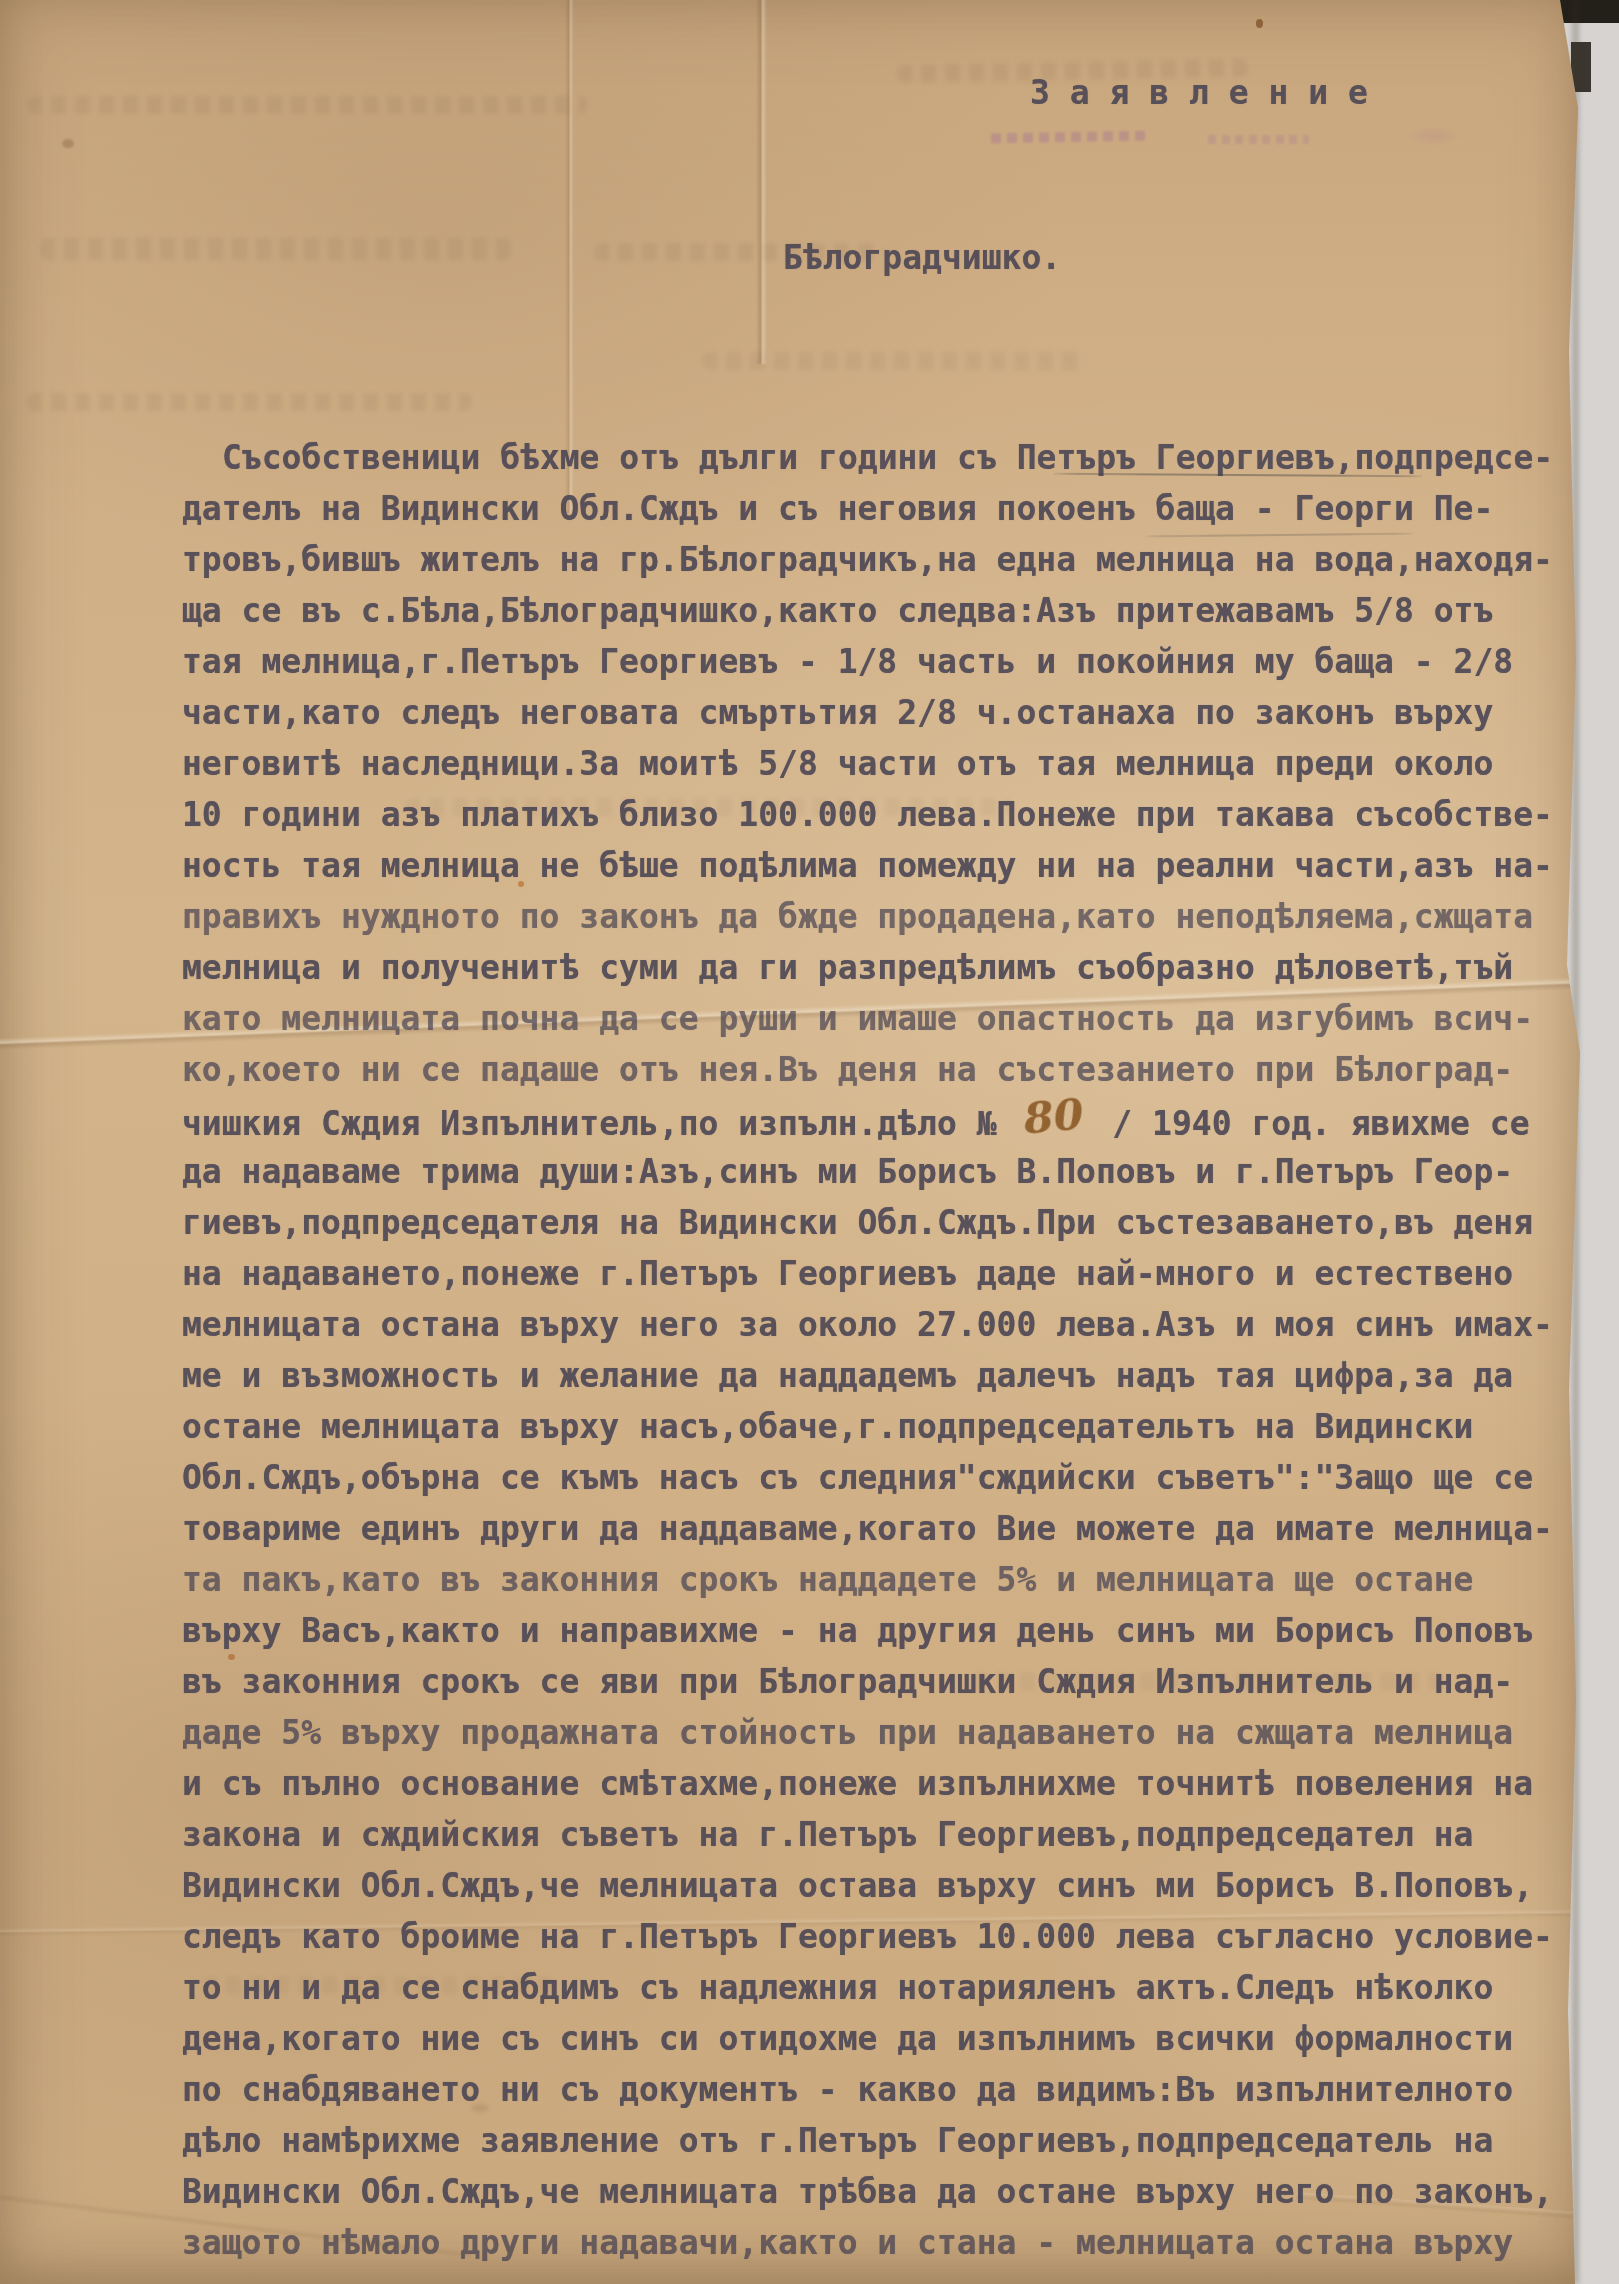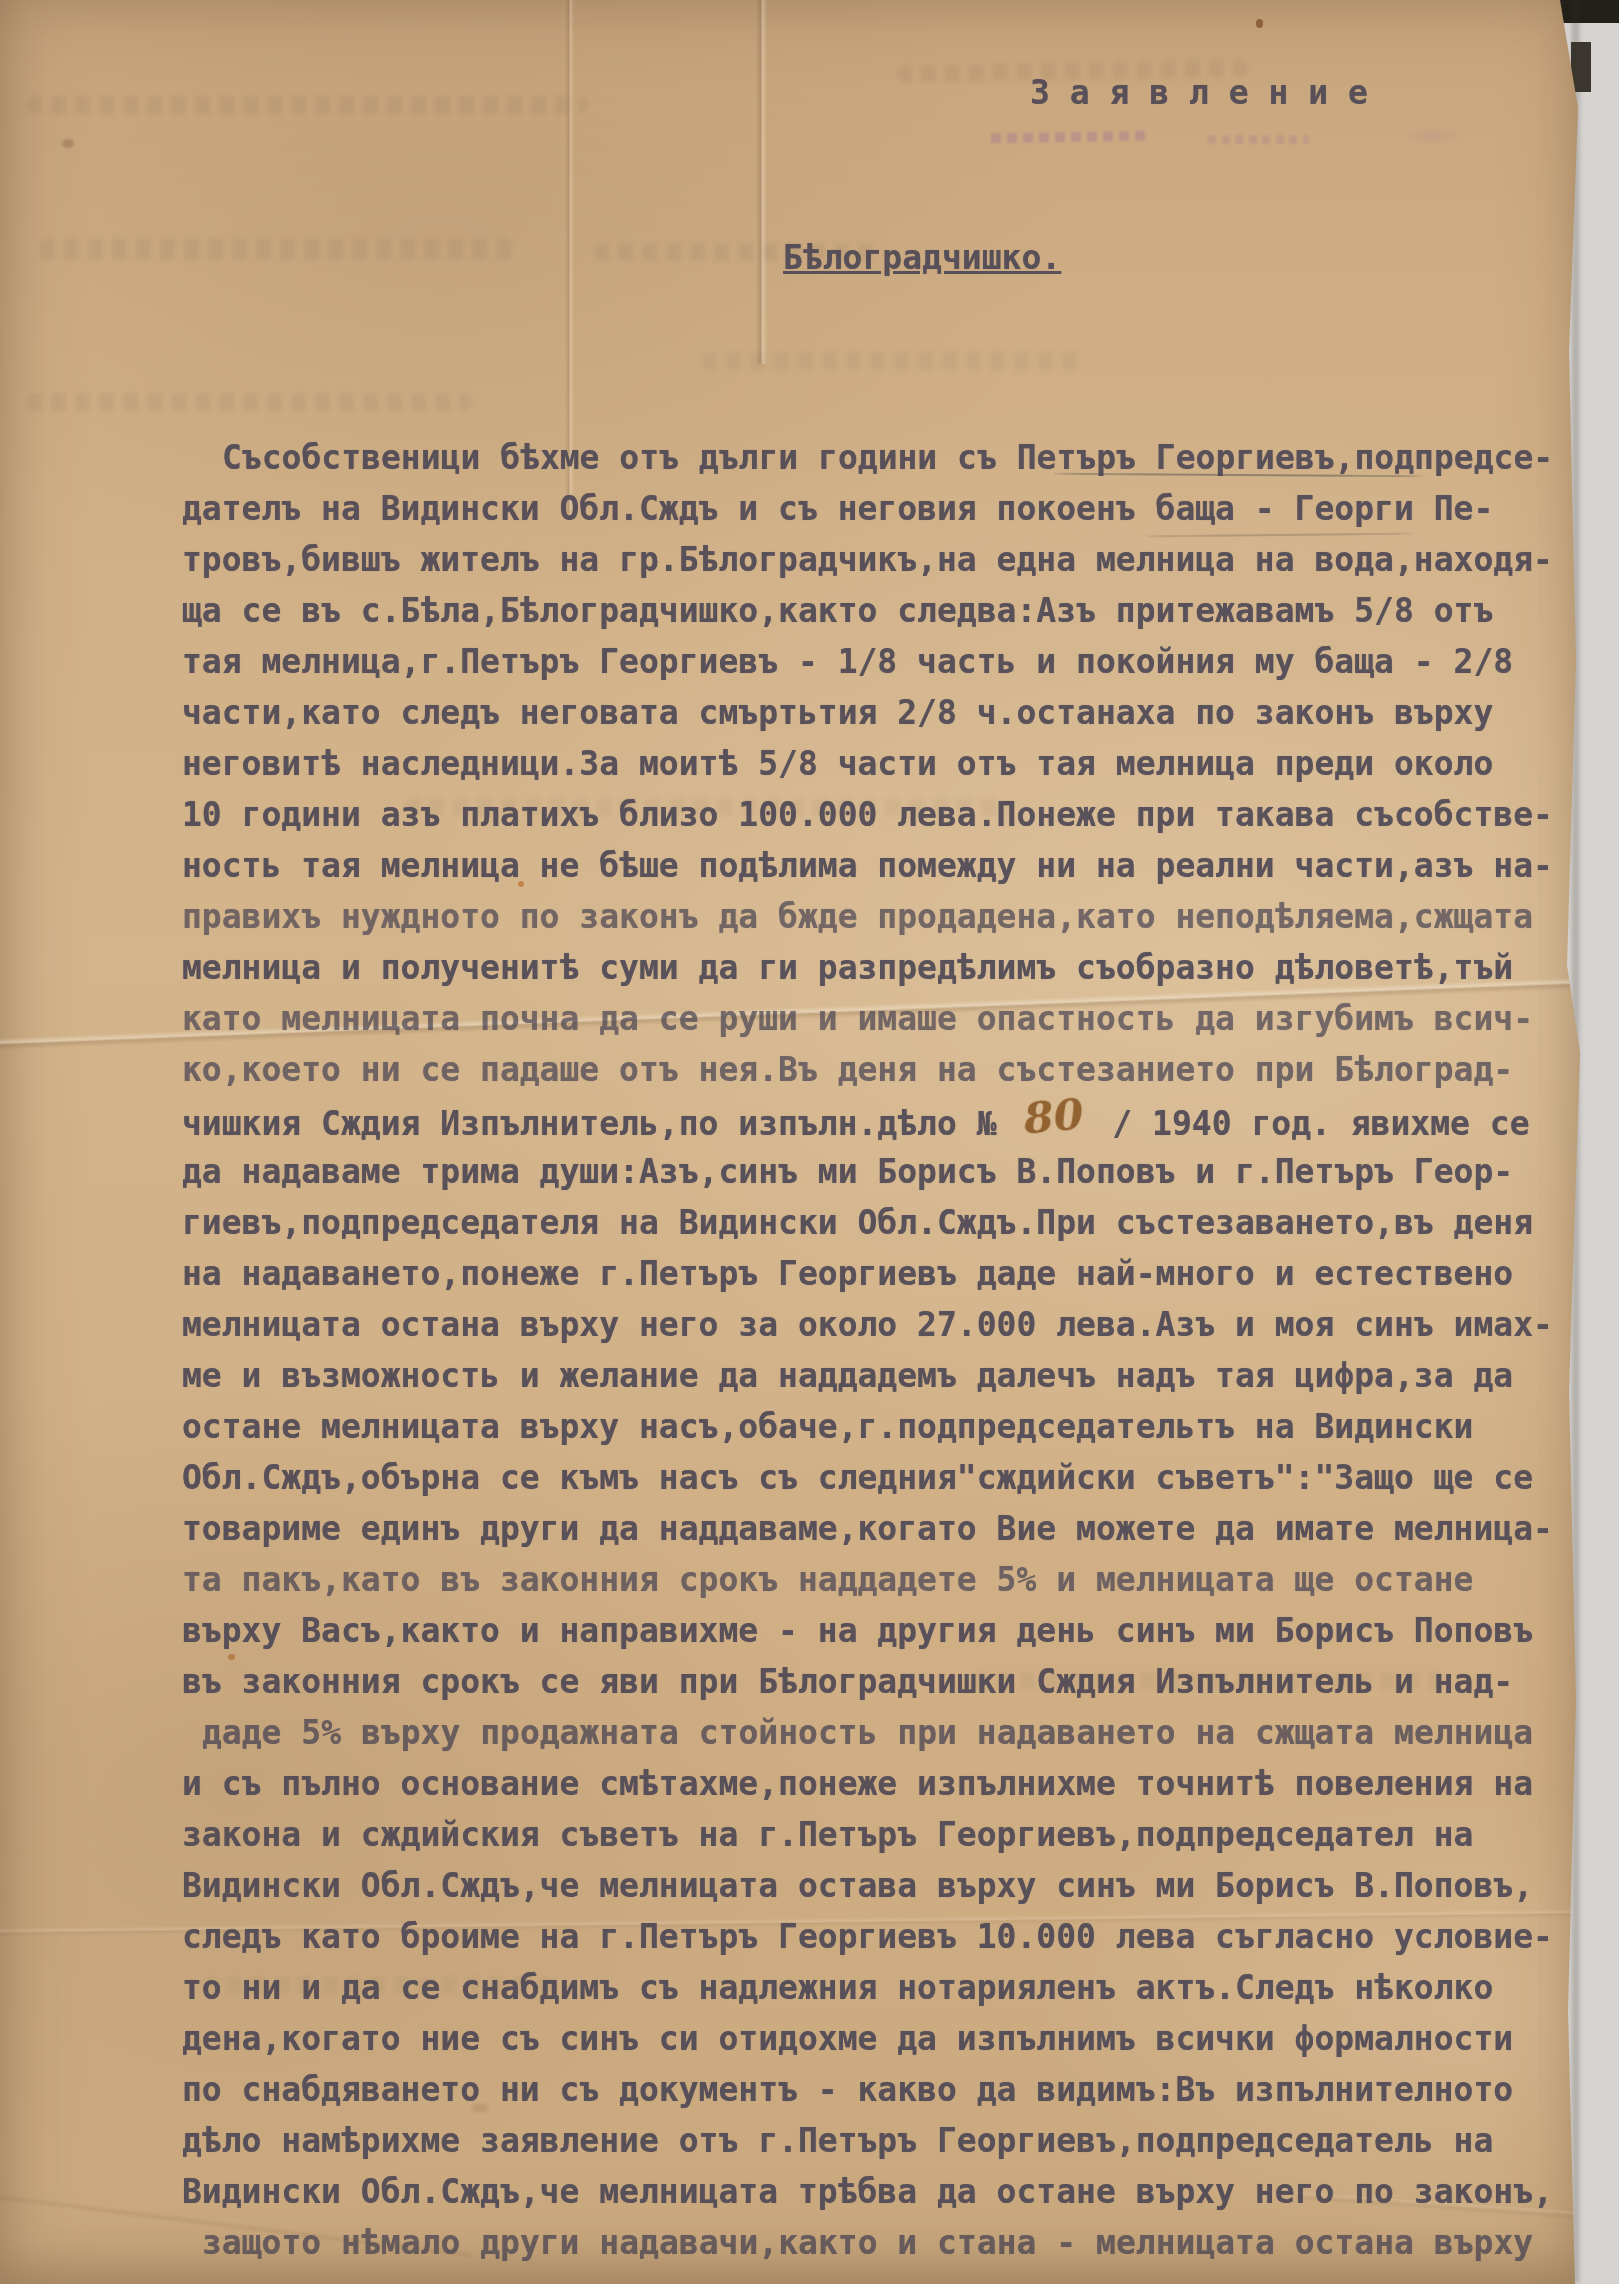--- a/index.html
+++ b/index.html
@@ -70,28 +70,28 @@
   
   .pencil{position:absolute;background:rgba(88,82,76,.5);height:2px;filter:blur(0.5px);pointer-events:none;}
   .u1{left:1054px;top:474px;width:368px;transform:rotate(.4deg);border-radius:40%;}
   .u2{left:1146px;top:534px;width:267px;transform:rotate(-.6deg);opacity:.55;border-radius:40%;}
 
   
   .tw{position:absolute;color:#4944531;color:#494453;font-weight:700;font-size:33px;line-height:51px;
       white-space:pre;opacity:.88;text-shadow:0 0 0.8px rgba(72,66,84,.65);filter:blur(0.2px);}
   .title{left:1030px;top:67px;}
   .from1{left:783px;top:161px;}
-  .from2{left:783px;top:232px;text-decoration:underline;}
+  .from2{left:783px;top:232px;}
   .salutation{left:466px;top:359px;}
   .bodytext{left:182px;top:432px;}
   .bodytext .line{height:51px;}
   .bodytext .line.indent{padding-left:40px;text-align:right;}
   .bodytext .line:nth-child(10),.bodytext .line:nth-child(12){opacity:.8;}
   .bodytext .line:nth-child(13),.bodytext .line:nth-child(23){opacity:.82;}
-  .bodytext .line:nth-child(26),.bodytext .line:nth-child(36){opacity:.85;text-align:center;}
+  .bodytext .line:nth-child(26),.bodytext .line:nth-child(36){opacity:.85;}
   .hand{display:inline-block;font-family:"DejaVu Serif",serif;font-style:italic;font-weight:700;
     font-size:43px;color:#84511e;width:76px;text-align:center;transform:rotate(-5deg) translateY(-4px);
     filter:blur(0.2px);opacity:.95;text-shadow:none;}
 </style>
 </head>
 <body>
 
 <div class="scan">
   <div class="corner-dark"></div>
   <div class="edge-nick"></div>

